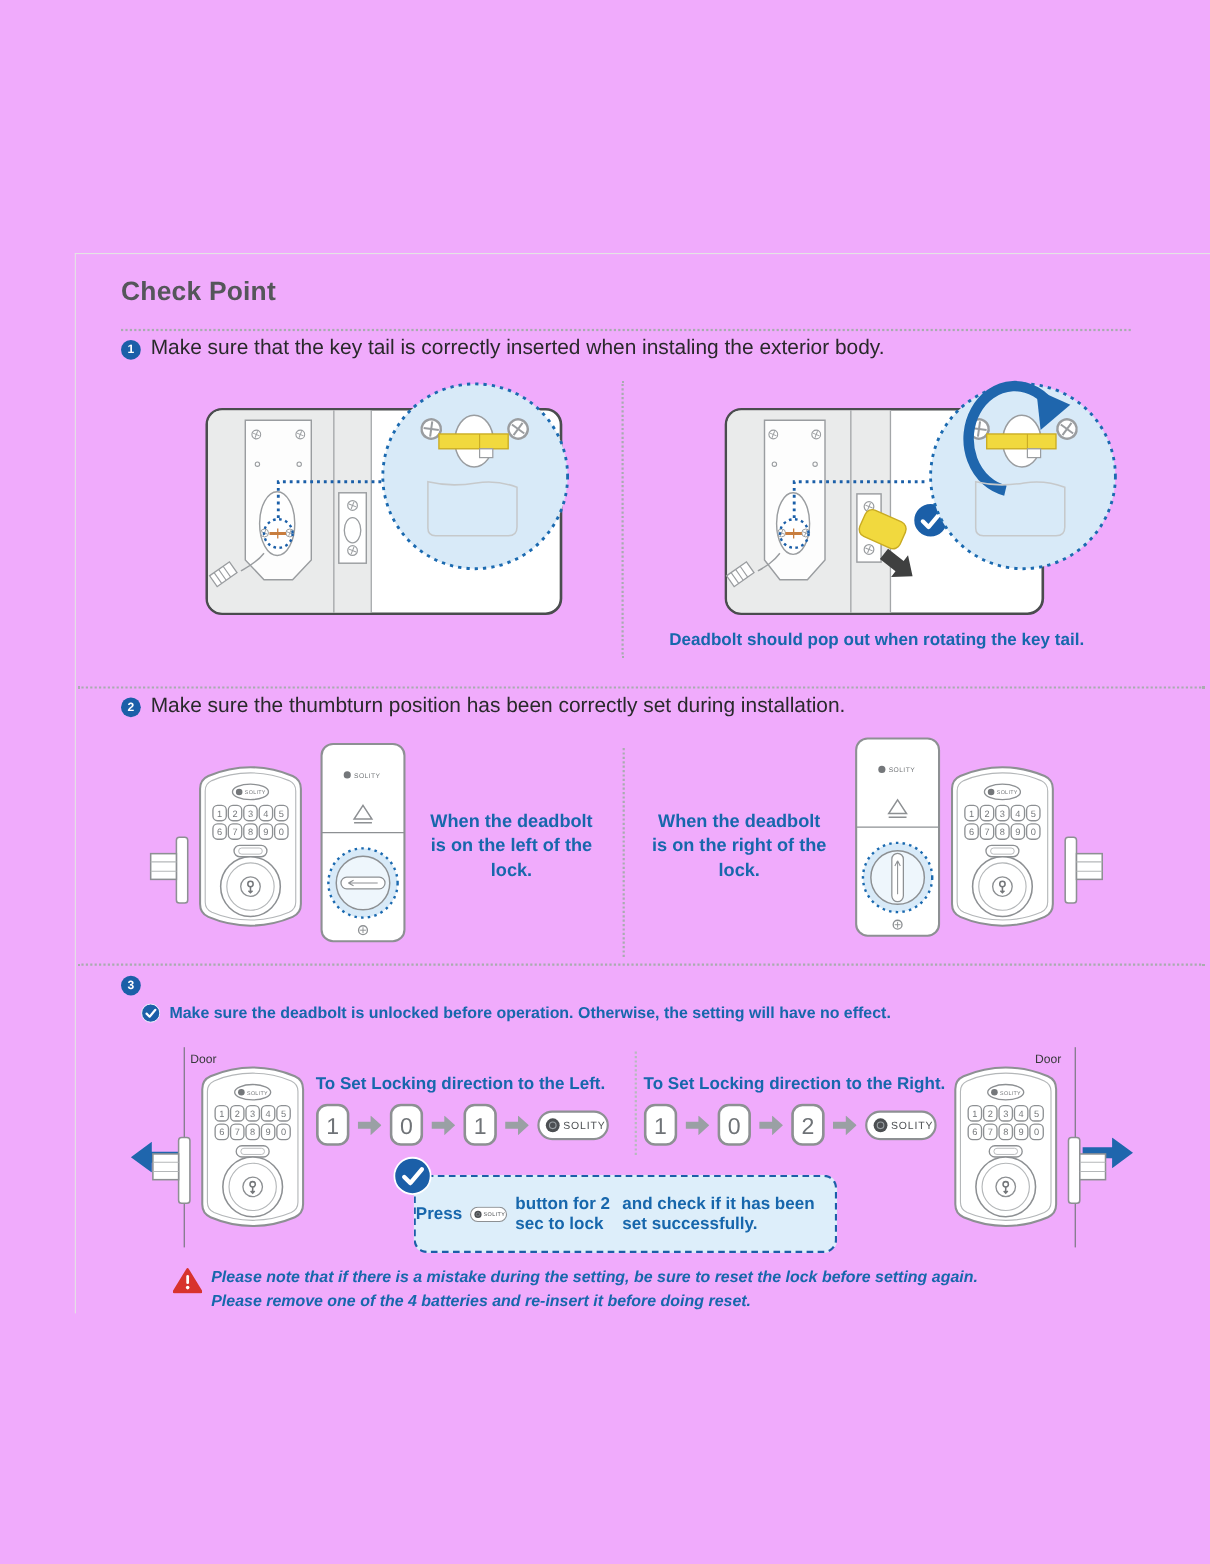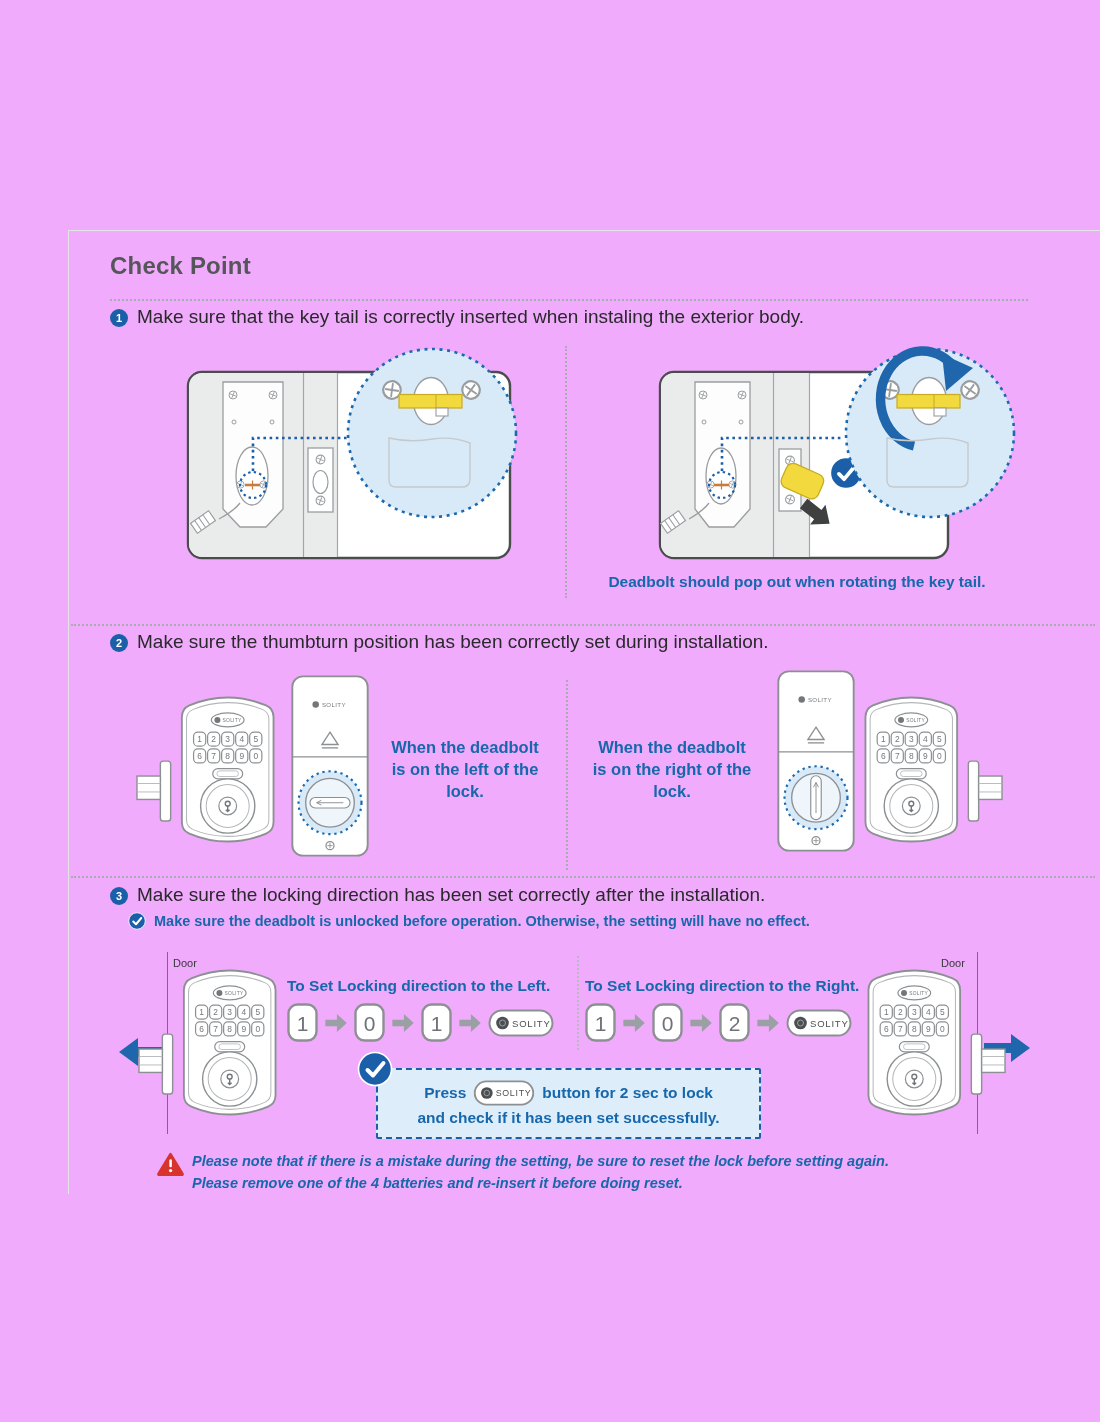--- a/index.html
+++ b/index.html
@@ -15,22 +15,22 @@
   .badge{width:18px;height:18px;border-radius:50%;background:#1b5fa8;color:#fff;font-size:11px;
          font-weight:bold;display:flex;align-items:center;justify-content:center;flex:none;margin-top:3px;}
   .blue{color:#1767ac;font-weight:bold;}
   .caption{font-size:15.5px;text-align:center;}
   .label2{font-size:16.5px;white-space:pre-line;text-align:center;line-height:1.32;}
   .seq-title{font-size:15.5px;}
   .seq-row{display:flex;align-items:center;gap:7px;}
   .note-row{display:flex;align-items:center;gap:8px;font-size:14.5px;}
   .door-label{font-size:11px;color:#37393b;}
   .door-line{width:0;border-left:1.6px solid #6f7275;}
-  .press-box{box-sizing:border-box;border:2.4px dashed #1b5fa8;border-radius:2px;background:#ddeefa;
-             display:flex;flex-direction:column;align-items:center;justify-content:center;gap:3px;}
+  .press-box{box-sizing:border-box;border:2.4px dashed #1b5fa8;border-radius:12px;background:#ddeefa;
+             display:flex;flex-direction:row;align-items:center;justify-content:center;gap:3px;}
   .press-line{display:flex;align-items:center;gap:7px;font-size:15.5px;}
   .warn-text{font-size:14.5px;line-height:1.5;}
   svg{display:block;}
   svg text{font-family:"Liberation Sans", sans-serif;}
 </style>
 </head>
 <body>
 
 <svg width="0" height="0" style="position:absolute">
   <defs>
@@ -292,21 +292,20 @@
     <rect x="121" y="76" width="11" height="64" rx="3" fill="#fff" stroke="#8d9093" stroke-width="1.5"></rect>
     <rect x="132" y="92" width="25" height="25" fill="#fff" stroke="#8d9093" stroke-width="1.5"></rect>
     <line x1="132" y1="100" x2="157" y2="100" stroke="#b4b7b9" stroke-width="1"></line>
     <line x1="132" y1="109" x2="157" y2="109" stroke="#b4b7b9" stroke-width="1"></line>
   </svg>
 
   <div class="abs dotted-h" style="left:71px;top:876px;width:1024px;"></div>
 
   <div class="abs step-heading" style="left:110px;top:884px;width:940px;">
     <span class="badge">3</span>
-    <span>Make sure the locking direction has been set correctly after the installation.</span>
   </div>
   <div class="abs note-row" style="left:128px;top:912px;text-align:right;">
     <svg width="18" height="18" viewBox="0 0 36 36">
         <use href="#check-circle"></use>
       </svg>
     <span class="blue">Make sure the deadbolt is unlocked before operation. Otherwise, the setting will have no effect.</span>
   </div>
 
   <div class="abs door-label" style="left:173px;top:957px;">Door</div>
   <div class="abs door-line" style="left:167px;top:952px;height:182px;"></div>

